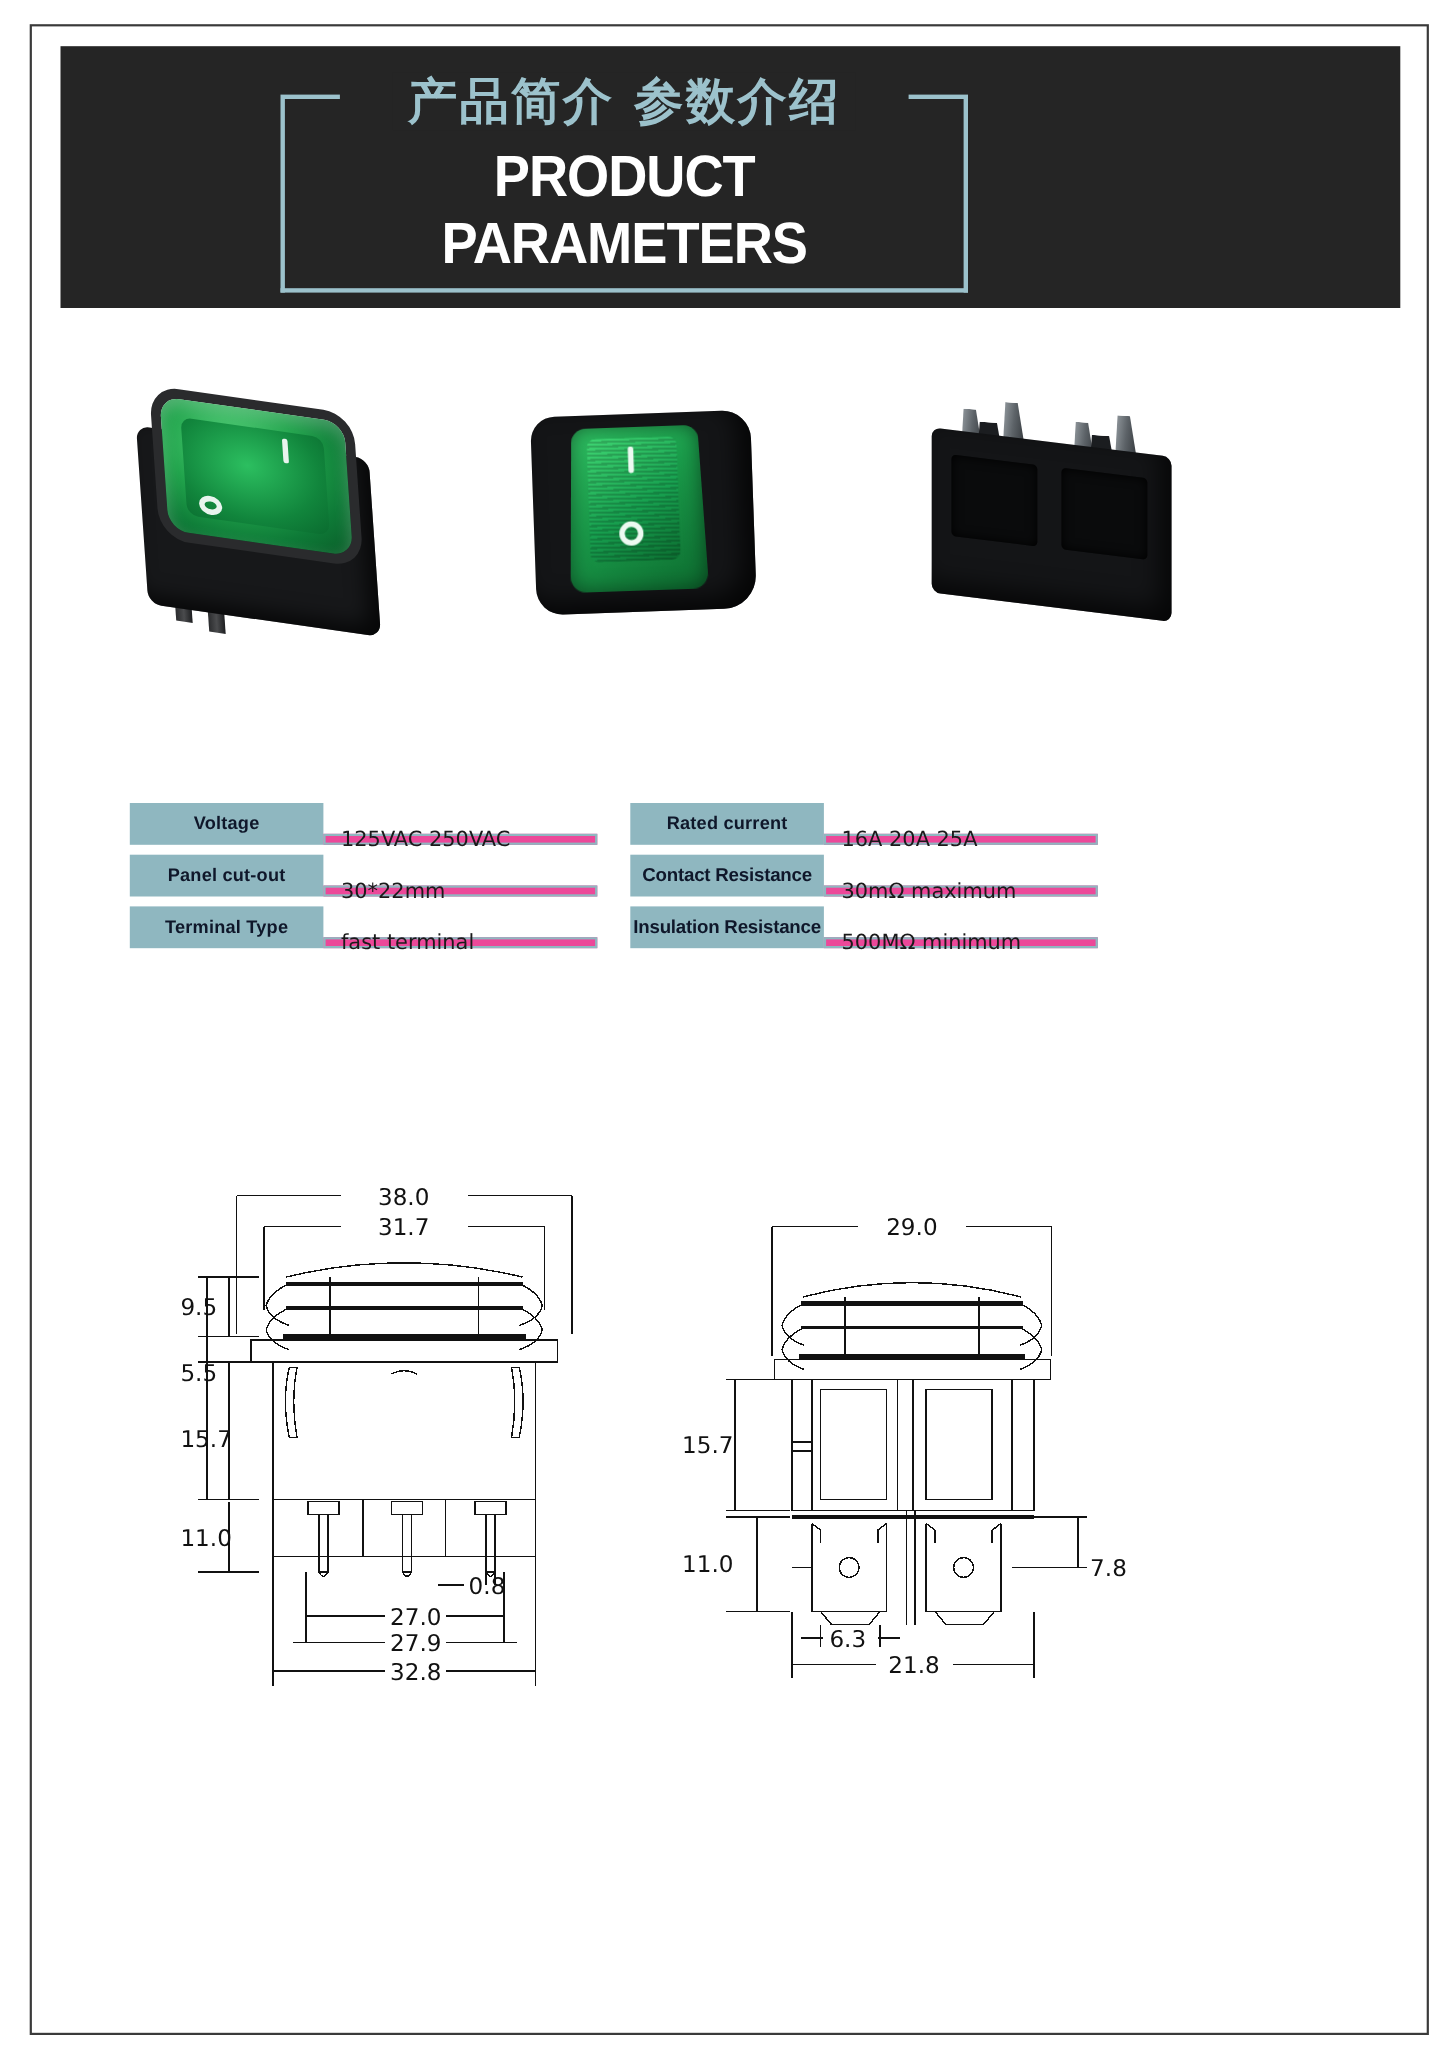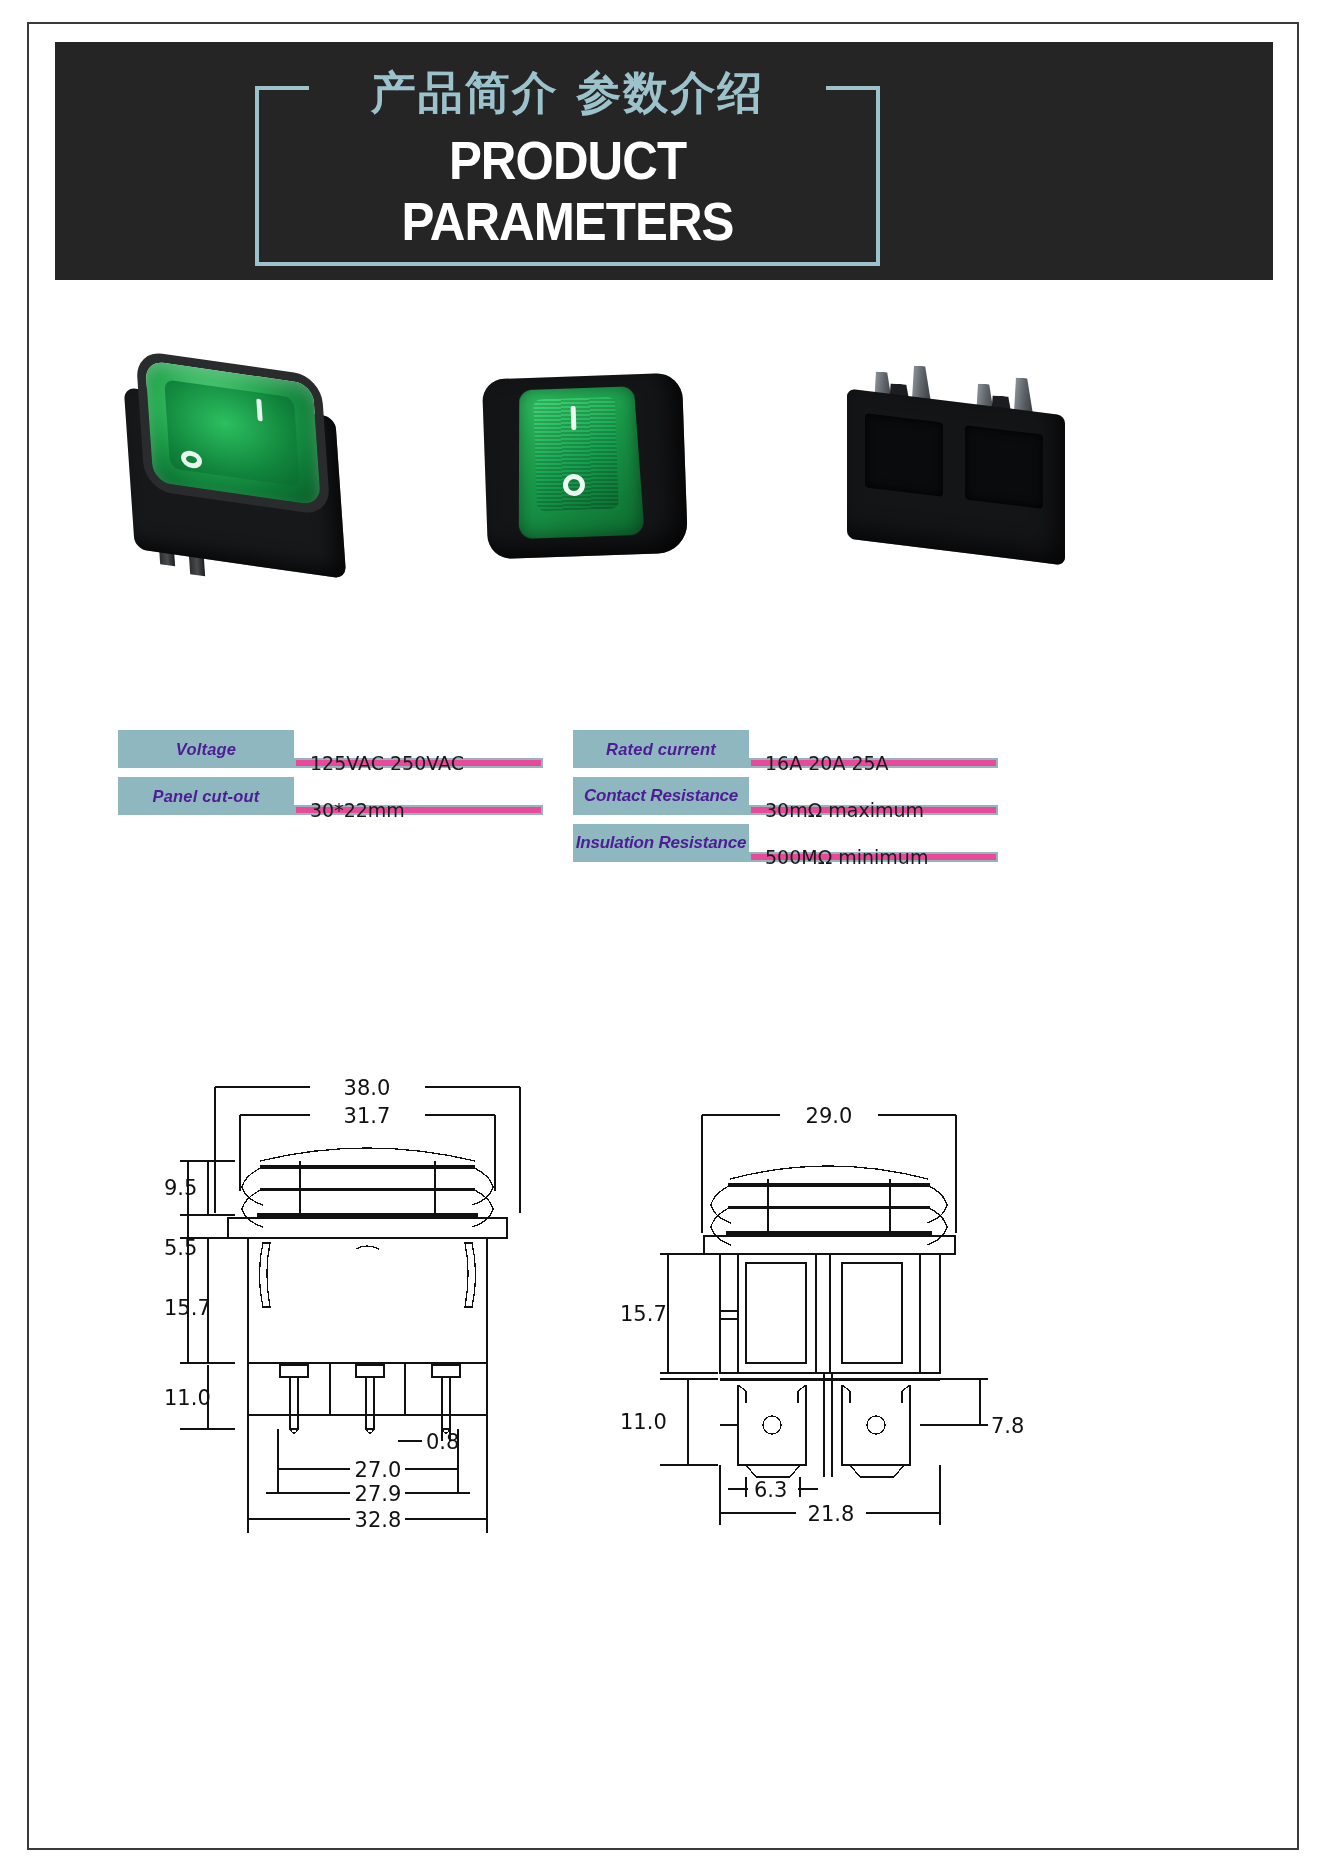--- a/index.html
+++ b/index.html
@@ -248,30 +248,29 @@
 
   .spec-row {
     display: flex;
     height: 38px;
     margin-bottom: 9px;
     align-items: stretch;
   }
   .spec-label {
     width: 176px;
     background: #8fb7c0;
-    color: #4c1d95;
+    color: #0f172a;
     font-weight: bold;
     font-size: 16.5px;
     display: flex;
     align-items: center;
     justify-content: center;
     text-align: left;
     letter-spacing: .2px;
     white-space: nowrap;
-    font-style: italic;
   }
   .spec-label.tight { font-size: 17px; letter-spacing: -.2px; }
   .spec-value {
     flex: 1;
     background: #ec4899;
     border: 2px solid #8fb7c0;
     color: #1a1a1a;
     font-size: 19px;
     display: flex;
     align-items: center;
@@ -343,20 +342,24 @@
   <div class="spec">
 
     <div class="spec-col left">
       <div class="spec-row">
         <div class="spec-label">Voltage</div>
         <div class="spec-value">125VAC 250VAC</div>
       </div>
       <div class="spec-row">
         <div class="spec-label">Panel cut-out</div>
         <div class="spec-value">30*22mm</div>
+      </div>
+      <div class="spec-row">
+        <div class="spec-label">Terminal Type</div>
+        <div class="spec-value">fast terminal</div>
       </div>
     </div>
 
     <div class="spec-col right">
       <div class="spec-row">
         <div class="spec-label">Rated current</div>
         <div class="spec-value">16A  20A 25A</div>
       </div>
       <div class="spec-row">
         <div class="spec-label tight">Contact Resistance</div>

